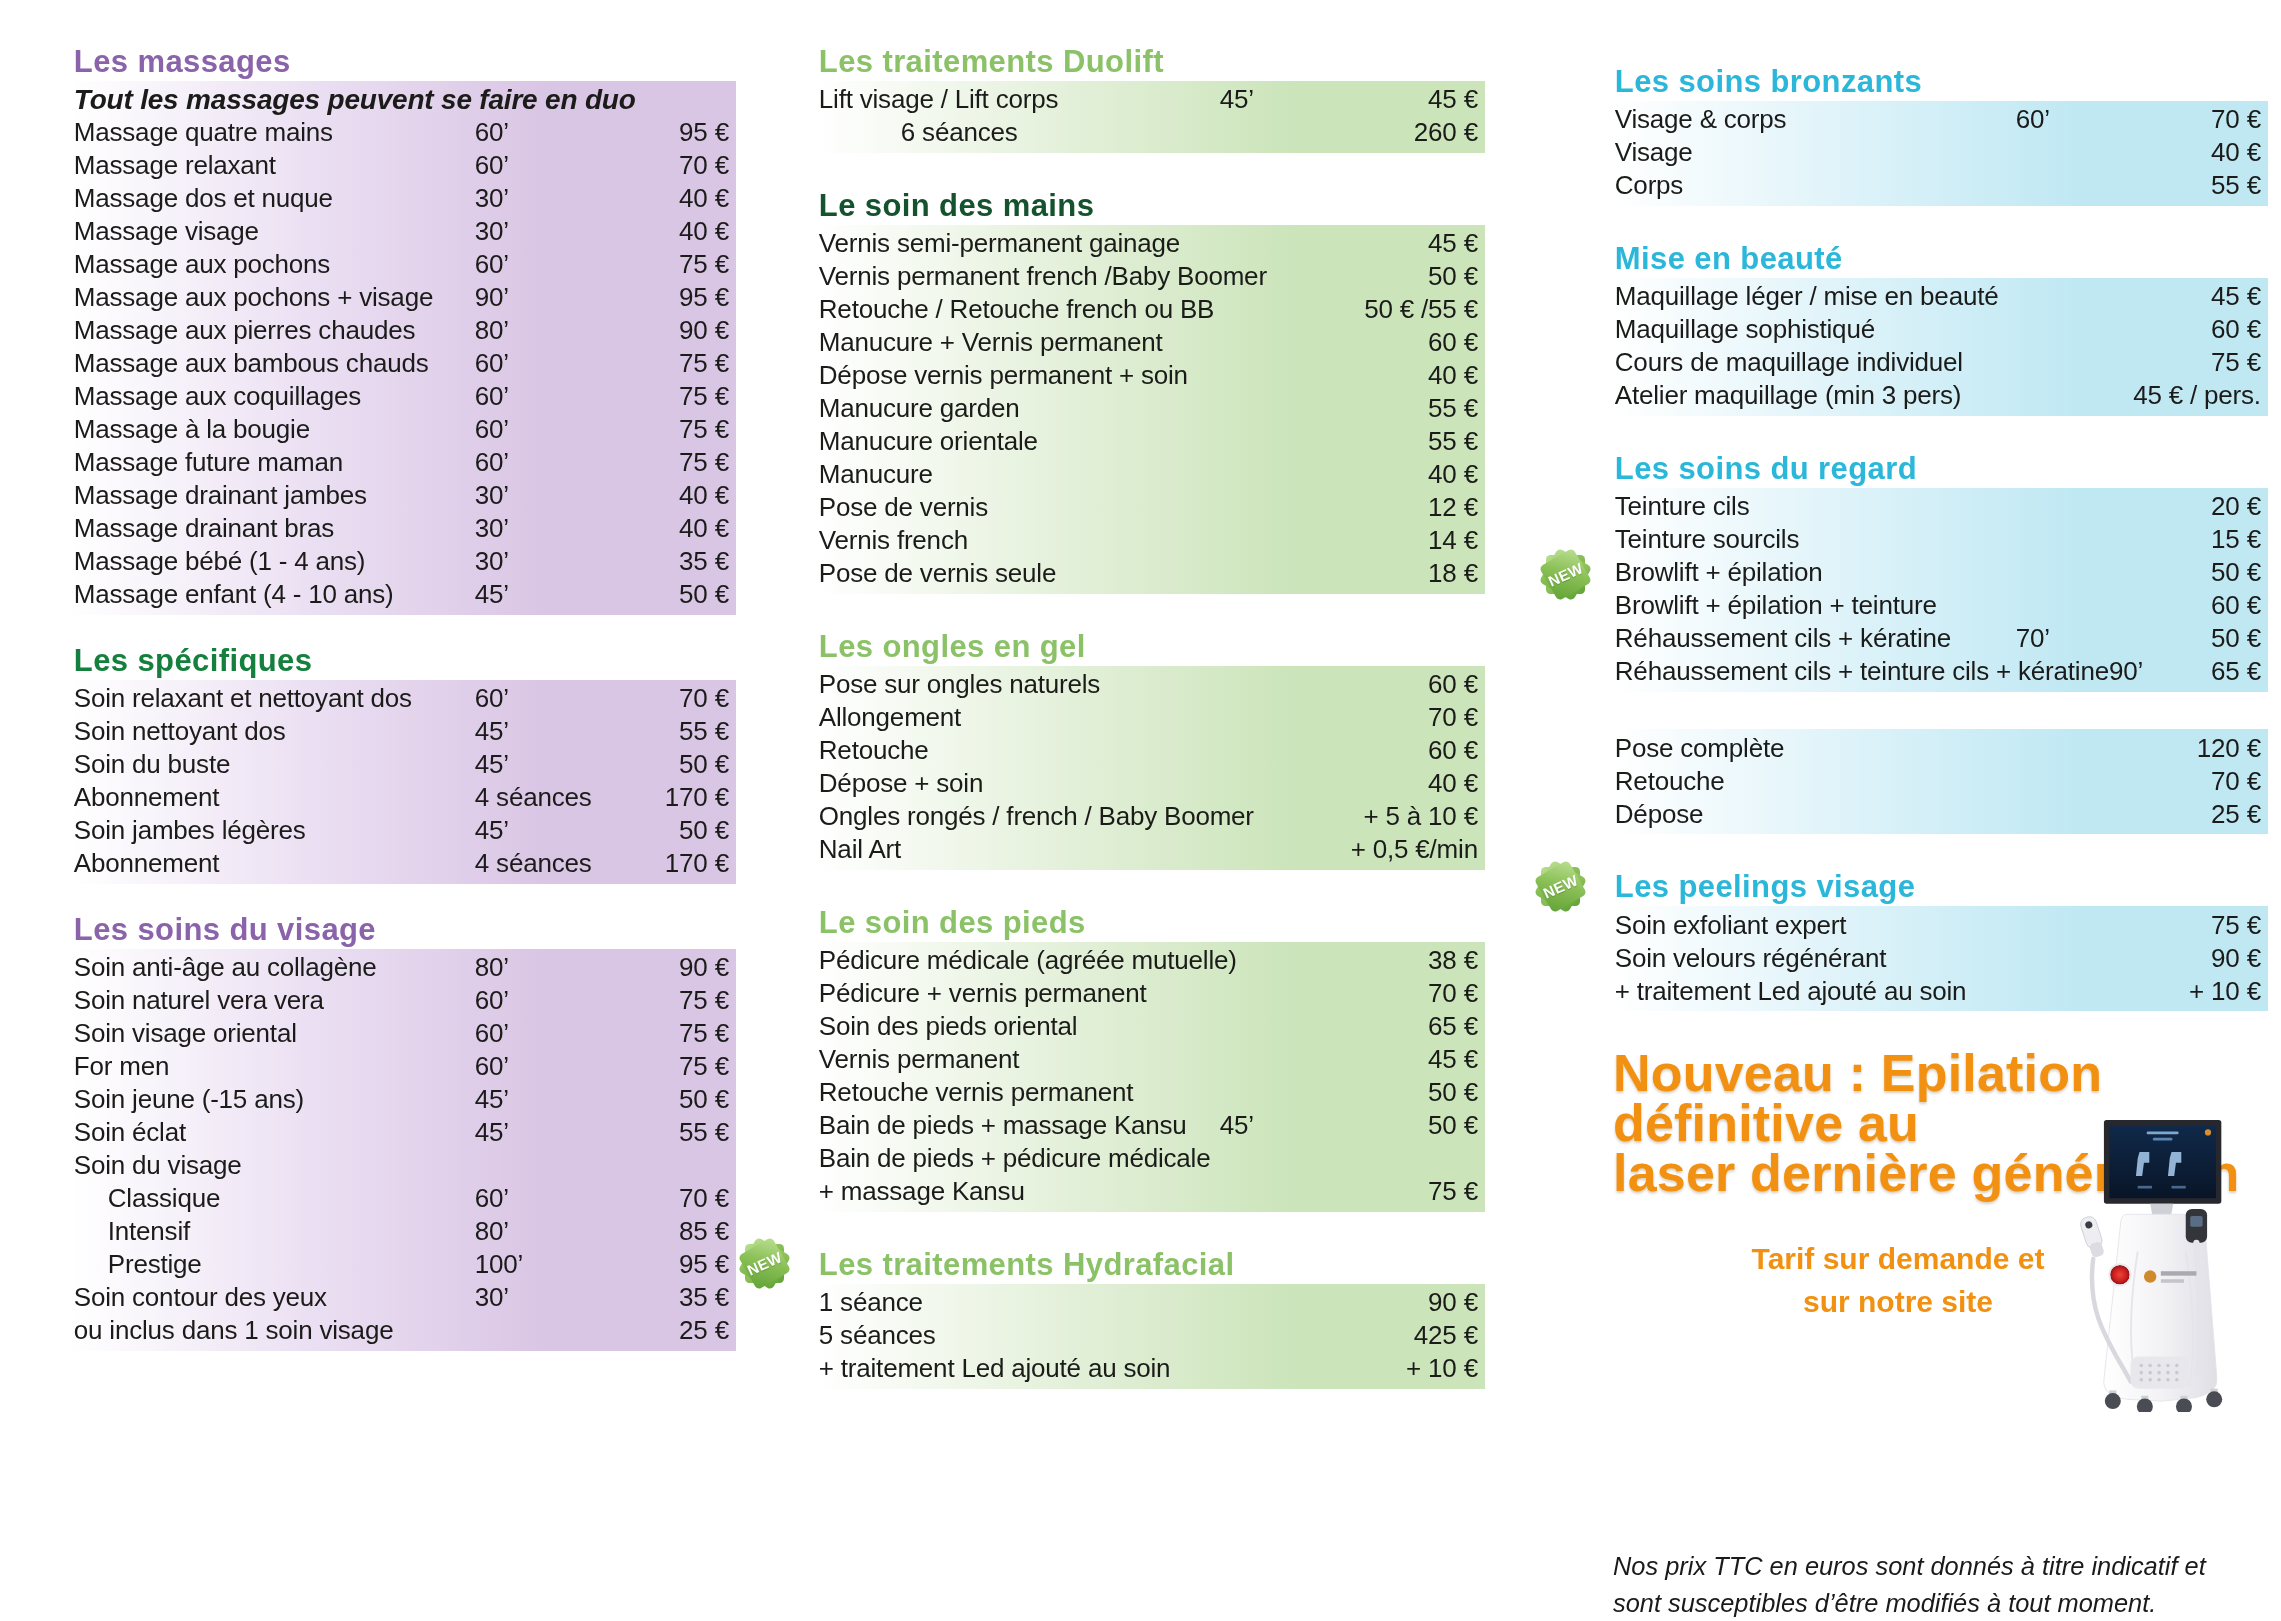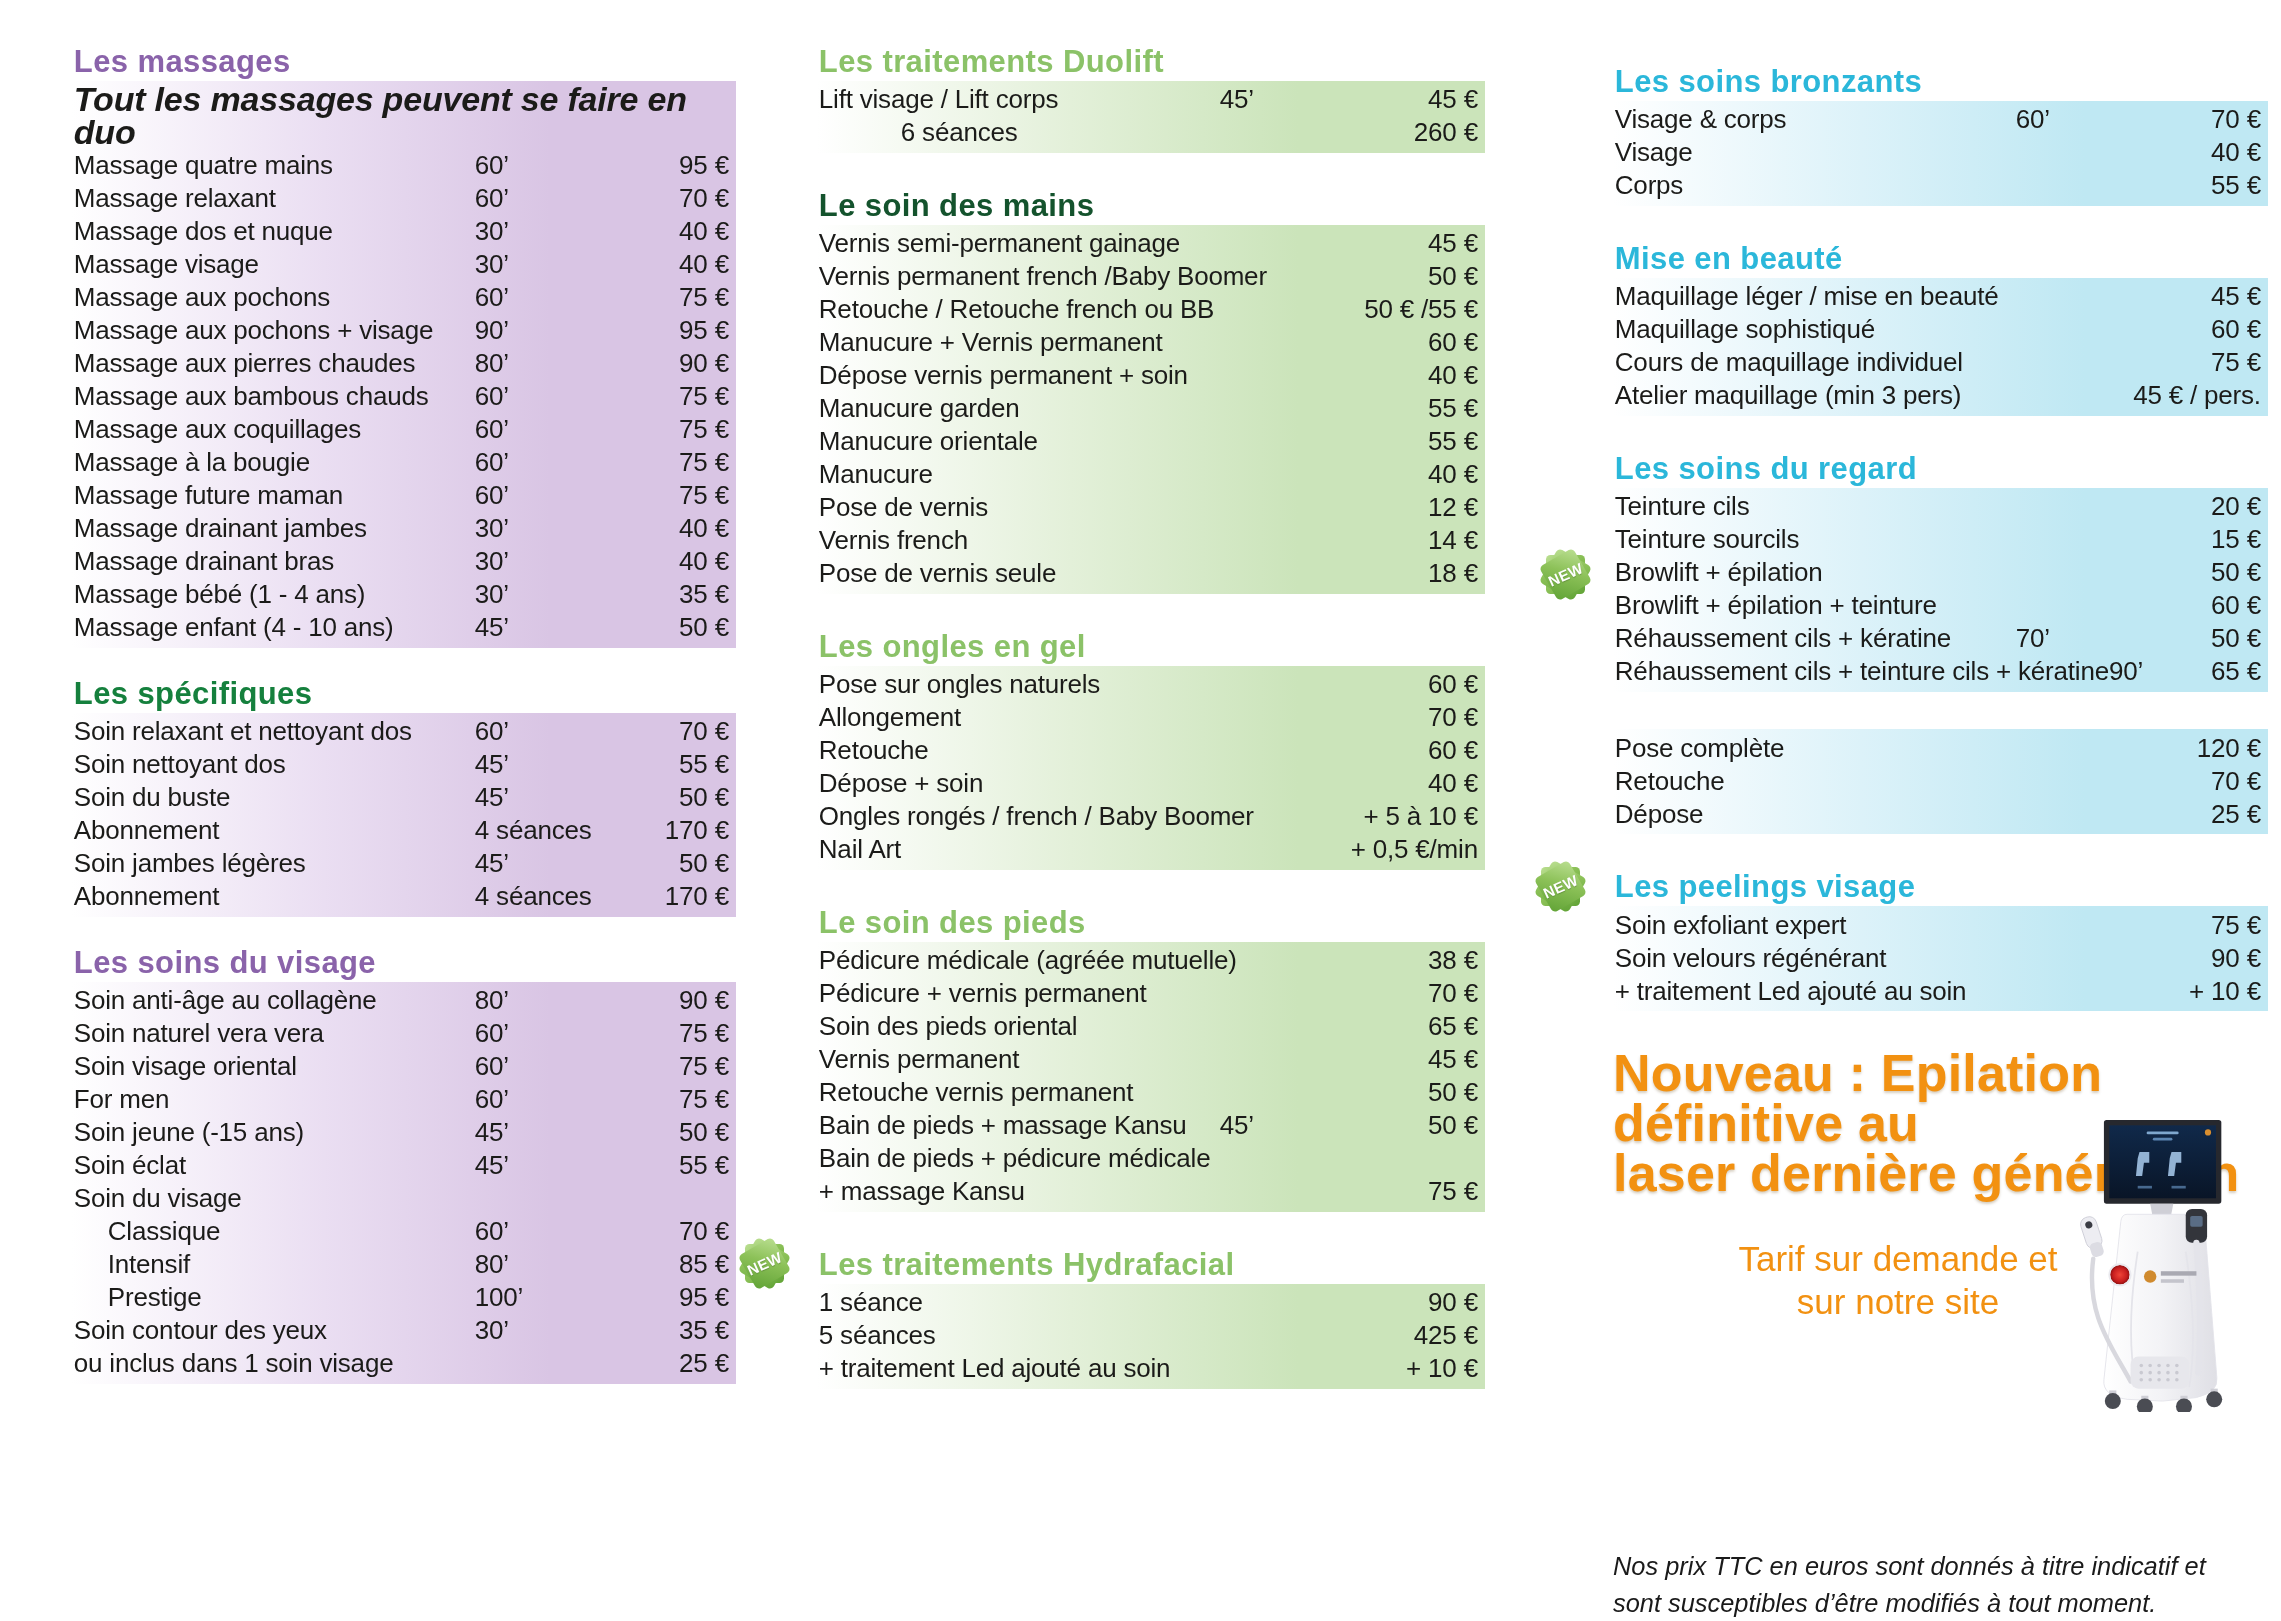--- a/index.html
+++ b/index.html
@@ -25,21 +25,21 @@
   .row {
     display: flex; align-items: baseline; white-space: nowrap;
     font-size: 26px; line-height: 33px; letter-spacing: -0.2px;
   }
   .row .name { display: inline-block; min-width: 401px; }
   .row.indent1 .name { padding-left: 34px; }
   .row.indent2 .name { padding-left: 82px; }
   .row .dur { white-space: nowrap; }
   .row .price { margin-left: auto; white-space: nowrap; }
   .note {
-    font-size: 34px; line-height: 33px; font-weight: 700; font-style: italic;
+    font-size: 28px; line-height: 33px; font-weight: 700; font-style: italic;
     letter-spacing: -0.2px;
   }
 
   
   .badge { position: absolute; width: 55px; height: 55px; z-index: 3; }
   .badge .layer {
     position: absolute; inset: 8px; display: block;
     background: linear-gradient(135deg, #bbdf92 0%, #8cc158 45%, #61a336 100%);
     border-radius: 4.5px;
   }
@@ -53,21 +53,21 @@
   .badge-title { left: -82px; top: -12.5px; }
   .badge-row  { left: -75px; }
 
   
   .promo { margin-top: 36px; }
   .promo-line {
     font-size: 52px; line-height: 50px; font-weight: 700; letter-spacing: 0.2px;
     text-shadow: 0 1.8px 2.7px rgba(90,60,0,0.25);
   }
   .tarif { margin: 39px 0 0 9px; width: 552px; text-align: center; }
-  .tarif div { font-size: 35px; line-height: 43px; font-weight: 400; }
+  .tarif div { font-size: 30px; line-height: 43px; font-weight: 700; }
 
   .machine { position: absolute; left: 450px; top: 1052px; }
 
   .footer {
     margin-top: 225px; width: 624px;
     font-size: 25.4px; line-height: 37px; font-style: italic; color: #1a1a1a;
   }
 </style>
 </head>
 <body>

